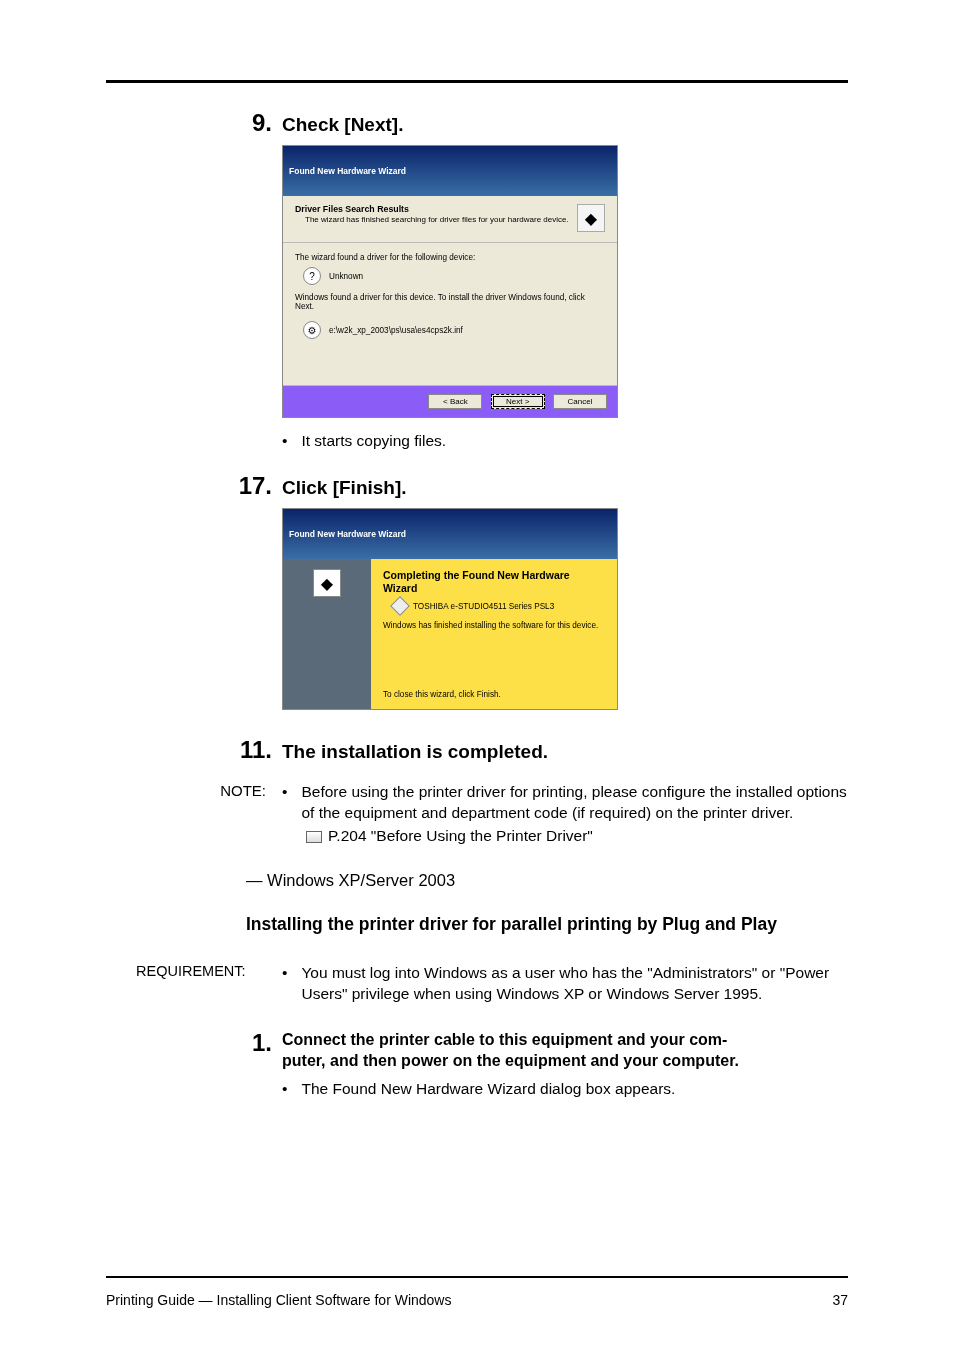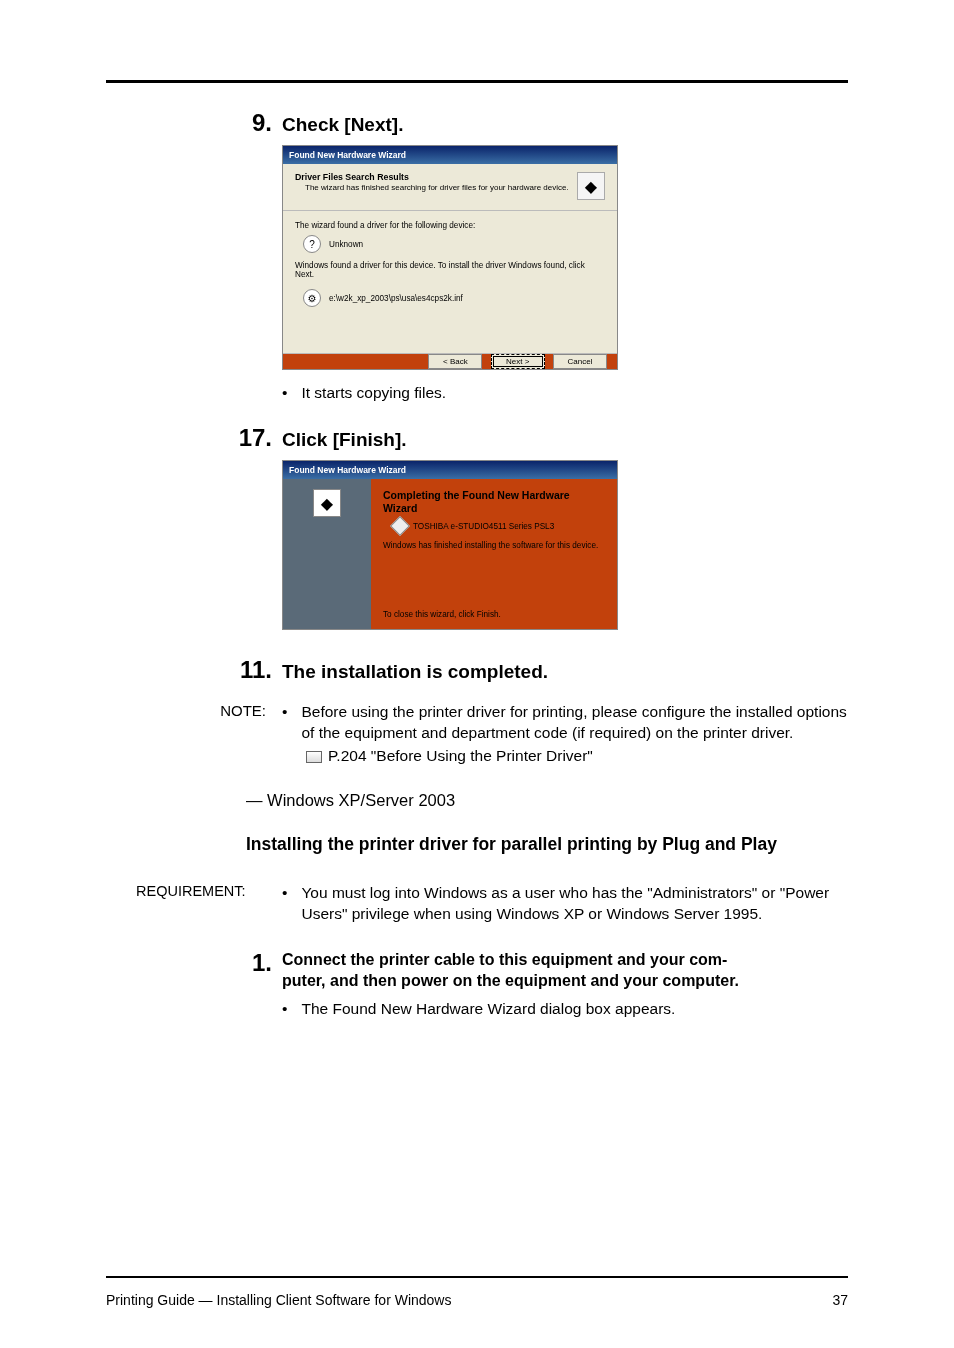--- a/index.html
+++ b/index.html
@@ -69,49 +69,49 @@
     border: 1px solid #888;
     background: #ece9d8;
     font-family: Tahoma, Arial, sans-serif;
     font-size: 8.2px;
     margin-bottom: 14px;
   }
   .dialog-title {
     background: linear-gradient(#0a246a,#3a6ea5);
     color: #fff;
     font-weight: bold;
-    padding: 4px 6px;
+    padding: 20px 6px;
     font-size: 8.5px;
   }
   .dlg-body { padding: 8px 12px 10px 12px; }
   .dlg-head-row { display:flex; justify-content:space-between; align-items:flex-start; margin-bottom:10px;}
   .dlg-head-text { flex:1; }
   .dlg-bold { font-weight: bold; font-size: 8.8px; }
   .dlg-sub { font-size: 8px; margin-left:10px; margin-top:1px;}
   .dlg-icon-big {
     width: 28px; height: 28px; background:#f5f5f5; border:1px solid #aaa;
     display:flex; align-items:center; justify-content:center; font-size:16px;
   }
   .hr-in { border-top:1px solid #bbb; margin:4px -12px 10px -12px;}
   .inner-row { display:flex; align-items:center; gap:8px; margin:5px 0 8px 8px;}
   .small-icon { width:18px; height:18px; border:1px solid #888; border-radius:50%; display:flex; align-items:center; justify-content:center; font-size:10px; background:#fff;}
-  .dlg-buttons { border-top:1px solid #bbb; padding:0 10px; text-align:right; background:#c2410c;}
+  .dlg-buttons { border-top:1px solid #bbb; padding:8px 10px; text-align:right; background:#8b5cf6;}
   .dlg-btn {
     display:inline-block; min-width:54px; text-align:center;
     font-size:8px; padding:2px 8px; border:1px solid #888;
     background:#ece9d8; margin-left:6px;
   }
   .dlg-btn.focus { border:1px dashed #000; outline:1px solid #000; outline-offset:-3px;}
   .dlg-btn.disabled { color:#aaa; }
 
   
   .wiz2-body { display:flex; }
   .wiz2-side { width:88px; background:#5a6a78; display:flex; align-items:flex-start; justify-content:center; padding-top:10px;}
   .wiz2-side .sideicon { width:28px;height:28px; background:#fff; border:1px solid #888; display:flex;align-items:center;justify-content:center;font-size:16px;}
-  .wiz2-main { flex:1; padding:10px 12px; background:#c2410c; }
+  .wiz2-main { flex:1; padding:10px 12px; background:#fde047; }
   .wiz2-title { font-weight:bold; font-size:10.5px; line-height:1.25; margin-bottom:4px;}
   .wiz2-sub-row { display:flex; align-items:center; gap:6px; margin:2px 0 8px 10px;}
   .diamond { width:14px; height:14px; transform:rotate(45deg); border:1px solid #888; background:#eee;}
 
   .bullet-line {
     margin-left: 176px;
     font-size: 15.5px;
     margin-bottom: 22px;
     margin-top: 6px;
   }

